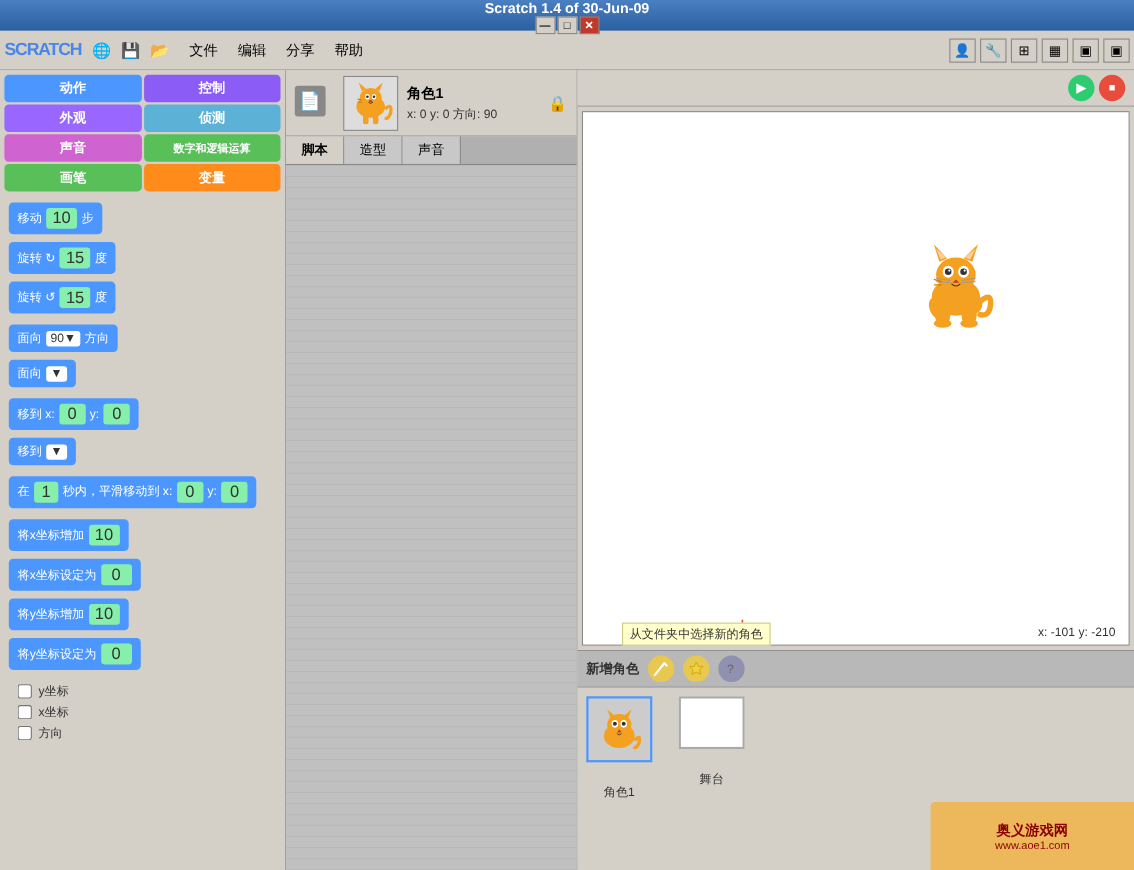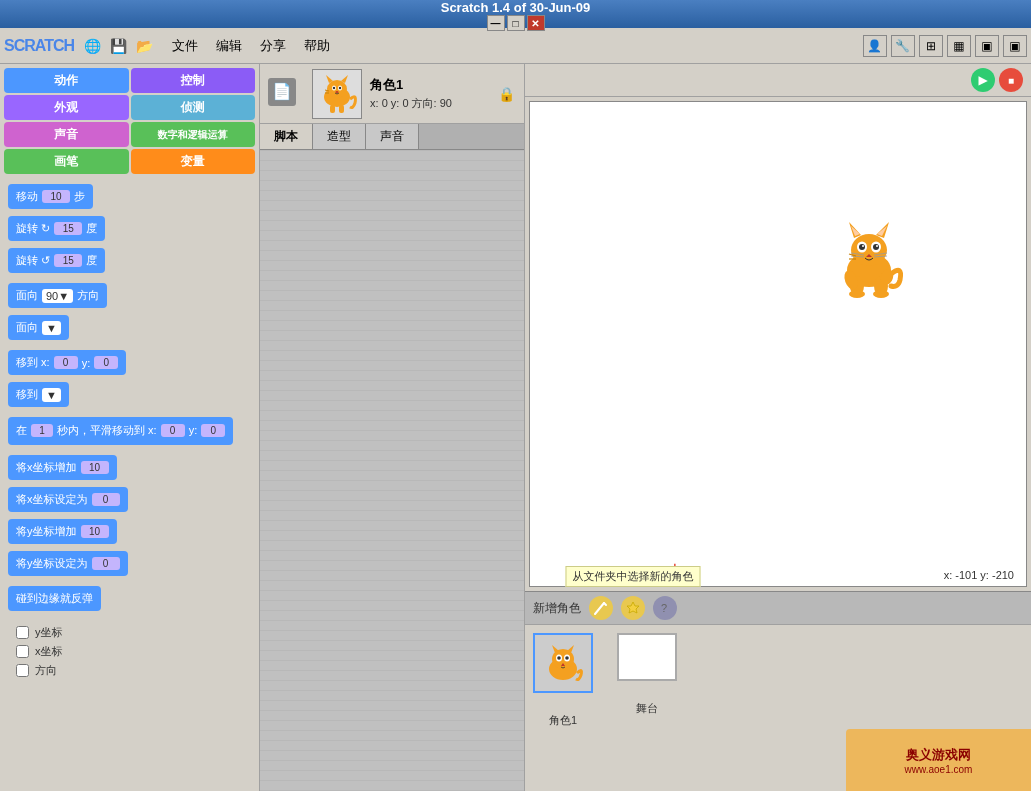--- a/index.html
+++ b/index.html
@@ -136,28 +136,28 @@
       cursor: pointer;
       font-size: 11px;
       color: white;
       display: inline-flex;
       align-items: center;
       gap: 4px;
       white-space: nowrap;
     }
     .block-blue { background: #4c97ff; }
     .block-input {
-      background: #c4b5fd;
+      background: #86efac;
       color: #333;
       border-radius: 3px;
       padding: 1px 4px;
       min-width: 20px;
       text-align: center;
       border: none;
-      font-size: 10px;
+      font-size: 15px;
     }
 
     .checkbox-row {
       display: flex;
       align-items: center;
       gap: 6px;
       padding: 2px 8px;
       color: #333;
       font-size: 11px;
     }
@@ -261,21 +261,21 @@
     .sprite-panel-header {
       display: flex;
       align-items: center;
       padding: 4px 8px;
       gap: 8px;
       border-bottom: 1px solid #a0a0a0;
       background: #b8b8b8;
     }
     .new-sprite-label {
       font-size: 12px;
-      font-weight: normal;
+      font-weight: bold;
       color: #333;
     }
     .sprite-panel-btn {
       width: 24px; height: 24px;
       background: #e8c850;
       border-radius: 50%;
       display: flex; align-items: center; justify-content: center;
       cursor: pointer; font-size: 12px;
       position: relative;
     }
@@ -469,25 +469,20 @@
           将y坐标增加 <input class="block-input" value="10" style="width: 28px;">
         </span>
       </div>
 
       <div style="margin-bottom:6px;">
         <span class="block block-blue">
           将y坐标设定为 <input class="block-input" value="0" style="width: 28px;">
         </span>
       </div>
 
-      <div style="margin-bottom:8px;">
-        <span class="block block-blue">
-          碰到边缘就反弹
-        </span>
-      </div>
 
       <div class="checkbox-row">
         <input type="checkbox" style="">
         <span>y坐标</span>
       </div>
       <div class="checkbox-row">
         <input type="checkbox" style="">
         <span>x坐标</span>
       </div>
       <div class="checkbox-row">

